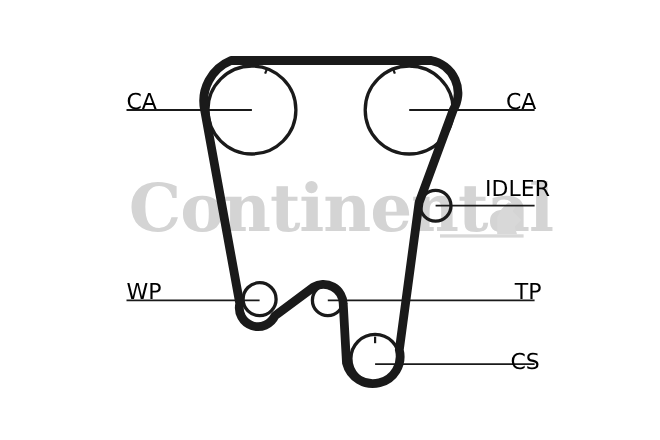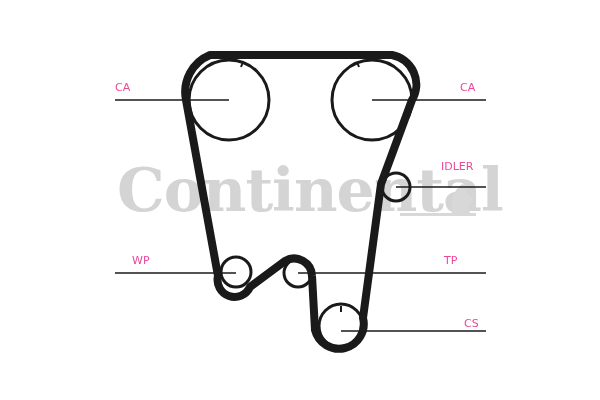--- a/index.html
+++ b/index.html
@@ -1,19 +1,19 @@
 <!DOCTYPE html>
 <html><head>
 <meta charset="utf-8">
 <style>
   html, body { margin: 0; padding: 0; background: #ffffff; }
   body { width: 600px; height: 400px; overflow: hidden; position: relative; font-family: "DejaVu Sans", sans-serif; }
   .stage { position: absolute; left: 0; top: 0; width: 600px; height: 400px; }
   svg { position: absolute; left: 0; top: 0; }
-  .label { position: absolute; font-family: "DejaVu Sans", sans-serif; font-size: 11px; color: #ec4899; letter-spacing: 0px; line-height: 1; }
+  .label { position: absolute; font-family: "DejaVu Sans", sans-serif; font-size: 20px; color: #000000; letter-spacing: 0px; line-height: 1; }
   .logo-text { position: absolute; left: 117px; top: 160px; font-family: "DejaVu Serif", serif; font-weight: bold; font-size: 60px; color: #d4d4d4; letter-spacing: -1px; line-height: 1; }
 </style>
 </head>
 <body>
 
 <div class="stage">
 
   <div class="logo-text">Continental</div>
 
   <svg width="600" height="400" viewBox="0 0 600 400">
@@ -57,17 +57,17 @@
          A 18 18 0 0 0 285 261
          L 250 287
          A 17 17 0 0 1 218 276
          L 186 100
          A 40 40 0 0 1 210 55 Z"></path>
   </svg>
 
   <div class="label" style="left:115px; top:82px;">CA</div>
   <div class="label" style="left:460px; top:82px;">CA</div>
   <div class="label" style="left:441px; top:161px;">IDLER</div>
-  <div class="label" style="left:132px; top:255px;">WP</div>
-  <div class="label" style="left:444px; top:255px;">TP</div>
+  <div class="label" style="left:115px; top:255px;">WP</div>
+  <div class="label" style="left:468px; top:255px;">TP</div>
   <div class="label" style="left:464px; top:318px;">CS</div>
 
 </div>
 
 </body></html>

